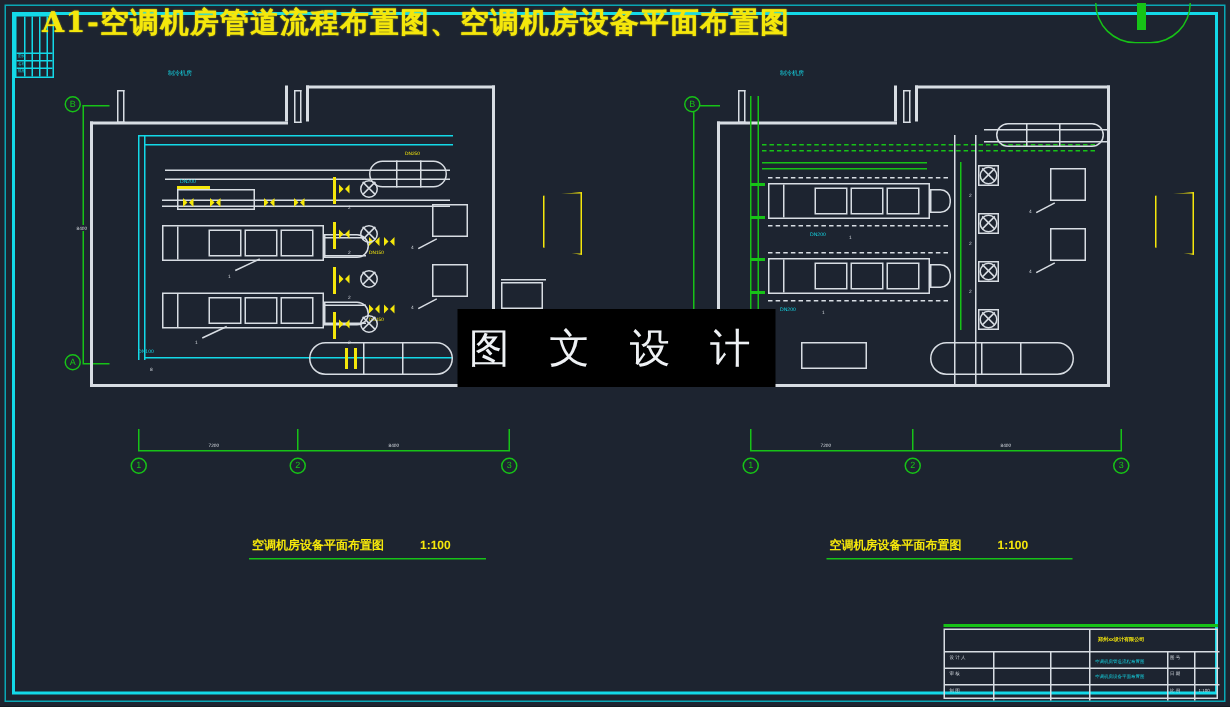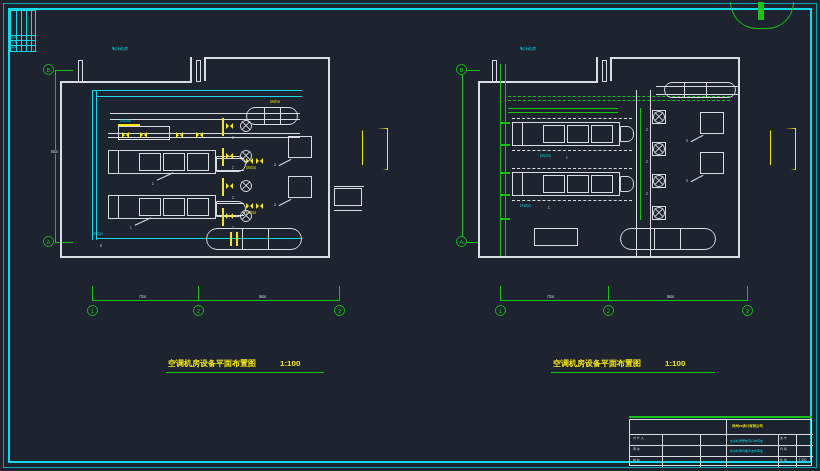--- a/index.html
+++ b/index.html
@@ -117,20 +117,23 @@
     <div class="v" style="left:15px"></div>
       <div class="v" style="left:20px"></div>
     <div class="h" style="top:24px"></div>
       <div class="h" style="top:29px"></div>
     <div class="h" style="top:34px"></div>
     <div class="txt" style="top:25px">图例</div>
     <div class="txt" style="top:30px">名称</div>
     <div class="txt" style="top:35px">规格</div>
   </div>
 
+  <div class="title-bar">
+    <span class="title-text">A1-空调机房管道流程布置图、空调机房设备平面布置图</span>
+  </div>
 
   <div class="north">
     <div class="arc"></div>
       <div class="needle"></div>
   </div>
 
   <div class="gl" style="left:55px;top:70px;width:1px;height:172px"></div>
   <div class="gl" style="left:55px;top:70px;width:18px;height:1px"></div>
   <div class="gl" style="left:55px;top:242px;width:18px;height:1px"></div>
   <div class="bubble" style="left:43px;top:64px">B</div>
@@ -410,20 +413,23 @@
   <div class="bubble" style="left:495px;top:305px">1</div>
   <div class="bubble" style="left:603px;top:305px">2</div>
   <div class="bubble" style="left:742px;top:305px">3</div>
 
   <div class="caption" style="left:553px;top:358px">
     <span class="name">空调机房设备平面布置图</span>
     <span class="scale">1:100</span>
   </div>
   <div class="cap-rule" style="left:551px;top:372px;width:164px"></div>
 
+  <div class="wm">
+    <span>图 文 设 计</span>
+  </div>
 
   <div class="tb-top"></div>
   <div class="tb">
     <div class="hv" style="left:0;top:14px;width:183px;height:1px"></div>
     <div class="hv" style="left:0;top:25px;width:183px;height:1px"></div>
     <div class="hv" style="left:0;top:36px;width:183px;height:1px"></div>
     <div class="hv" style="left:32px;top:14px;width:1px;height:33px"></div>
     <div class="hv" style="left:70px;top:14px;width:1px;height:33px"></div>
     <div class="hv" style="left:96px;top:0;width:1px;height:47px"></div>
     <div class="hv" style="left:148px;top:14px;width:1px;height:33px"></div>

